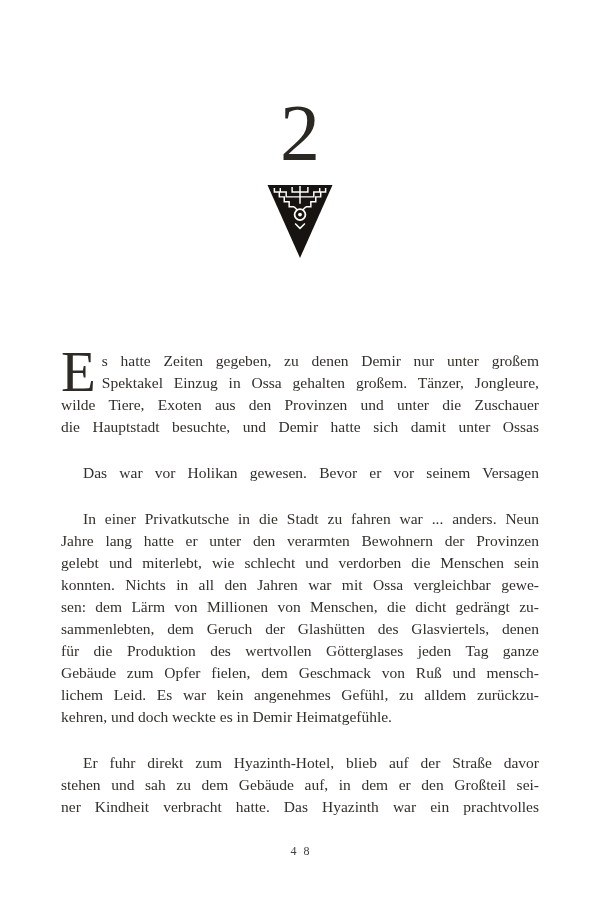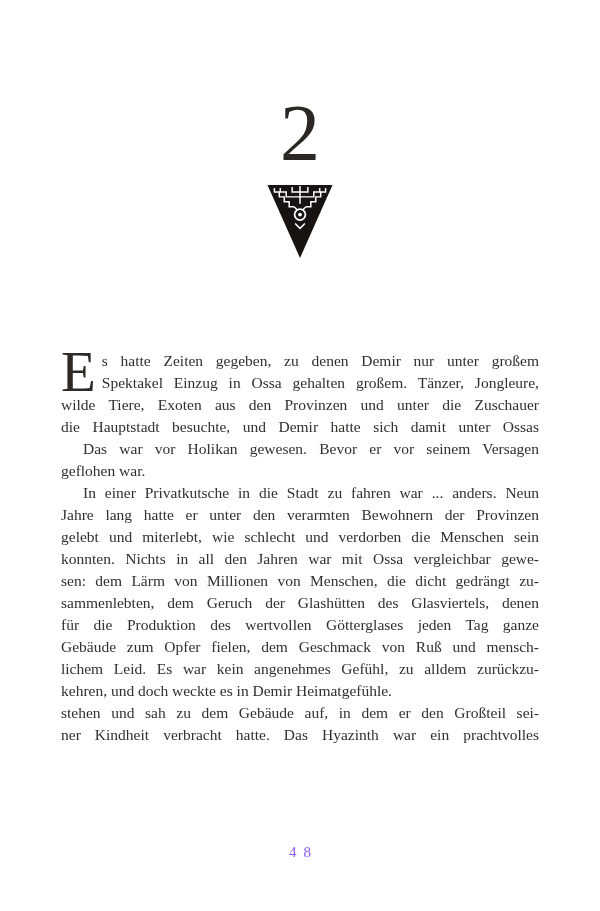--- a/index.html
+++ b/index.html
@@ -44,40 +44,40 @@
     font-size: 15.5px;
     line-height: 22px;
   }
   .para { margin: 0; }
   .ln {
     text-align: justify;
     text-align-last: justify;
     min-height: 22px;
   }
   .ln.end { text-align-last: left; }
-  .ln.ind { padding-left: 22px; }
+  .ln.ind { padding-left: 22px; margin-top: 24px; }
   .dropcap {
     float: left;
     font-size: 57px;
     line-height: 44px;
     height: 44px;
     margin-right: 6px;
     margin-top: 0;
     color: #2e2a26;
   }
   .page-number {
     position: absolute;
     top: 844px;
     left: 0;
     right: 0;
     text-align: center;
-    font-size: 15px;
+    font-size: 12px;
     letter-spacing: 7px;
     text-indent: 7px;
-    color: #8b5cf6;
+    color: #404040;
   }
 </style>
 </head>
 <body>
 
 <div class="page">
 
   <div class="chapter-number">2</div>
 
   <div class="ornament-wrap">
@@ -105,37 +105,37 @@
     <div class="para">
       <span class="dropcap">E</span>
       <div class="ln">s hatte Zeiten gegeben, zu denen Demir nur unter großem</div>
       <div class="ln">Spektakel Einzug in Ossa gehalten großem. Tänzer, Jongleure,</div>
       <div class="ln">wilde Tiere, Exoten aus den Provinzen und unter die Zuschauer</div>
       <div class="ln">die Hauptstadt besuchte, und Demir hatte sich damit unter Ossas</div>
     </div>
 
     <div class="para">
       <div class="ln ind">Das war vor Holikan gewesen. Bevor er vor seinem Versagen</div>
-      <div class="ln end">geflohen war.</div>
     </div>
 
     <div class="para">
       <div class="ln ind">In einer Privatkutsche in die Stadt zu fahren war ... anders. Neun</div>
       <div class="ln">Jahre lang hatte er unter den verarmten Bewohnern der Provinzen</div>
       <div class="ln">gelebt und miterlebt, wie schlecht und verdorben die Menschen sein</div>
       <div class="ln">konnten. Nichts in all den Jahren war mit Ossa vergleichbar gewe-</div>
       <div class="ln">sen: dem Lärm von Millionen von Menschen, die dicht gedrängt zu-</div>
       <div class="ln">sammenlebten, dem Geruch der Glashütten des Glasviertels, denen</div>
       <div class="ln">für die Produktion des wertvollen Götterglases jeden Tag ganze</div>
       <div class="ln">Gebäude zum Opfer fielen, dem Geschmack von Ruß und mensch-</div>
       <div class="ln">lichem Leid. Es war kein angenehmes Gefühl, zu alldem zurückzu-</div>
       <div class="ln end">kehren, und doch weckte es in Demir Heimatgefühle.</div>
     </div>
 
     <div class="para">
+      <div class="ln ind">Er fuhr direkt zum Hyazinth-Hotel, blieb auf der Straße davor</div>
       <div class="ln">stehen und sah zu dem Gebäude auf, in dem er den Großteil sei-</div>
       <div class="ln">ner Kindheit verbracht hatte. Das Hyazinth war ein prachtvolles</div>
     </div>
 
   </div>
 
   <div class="page-number">48</div>
 
 </div>
 

